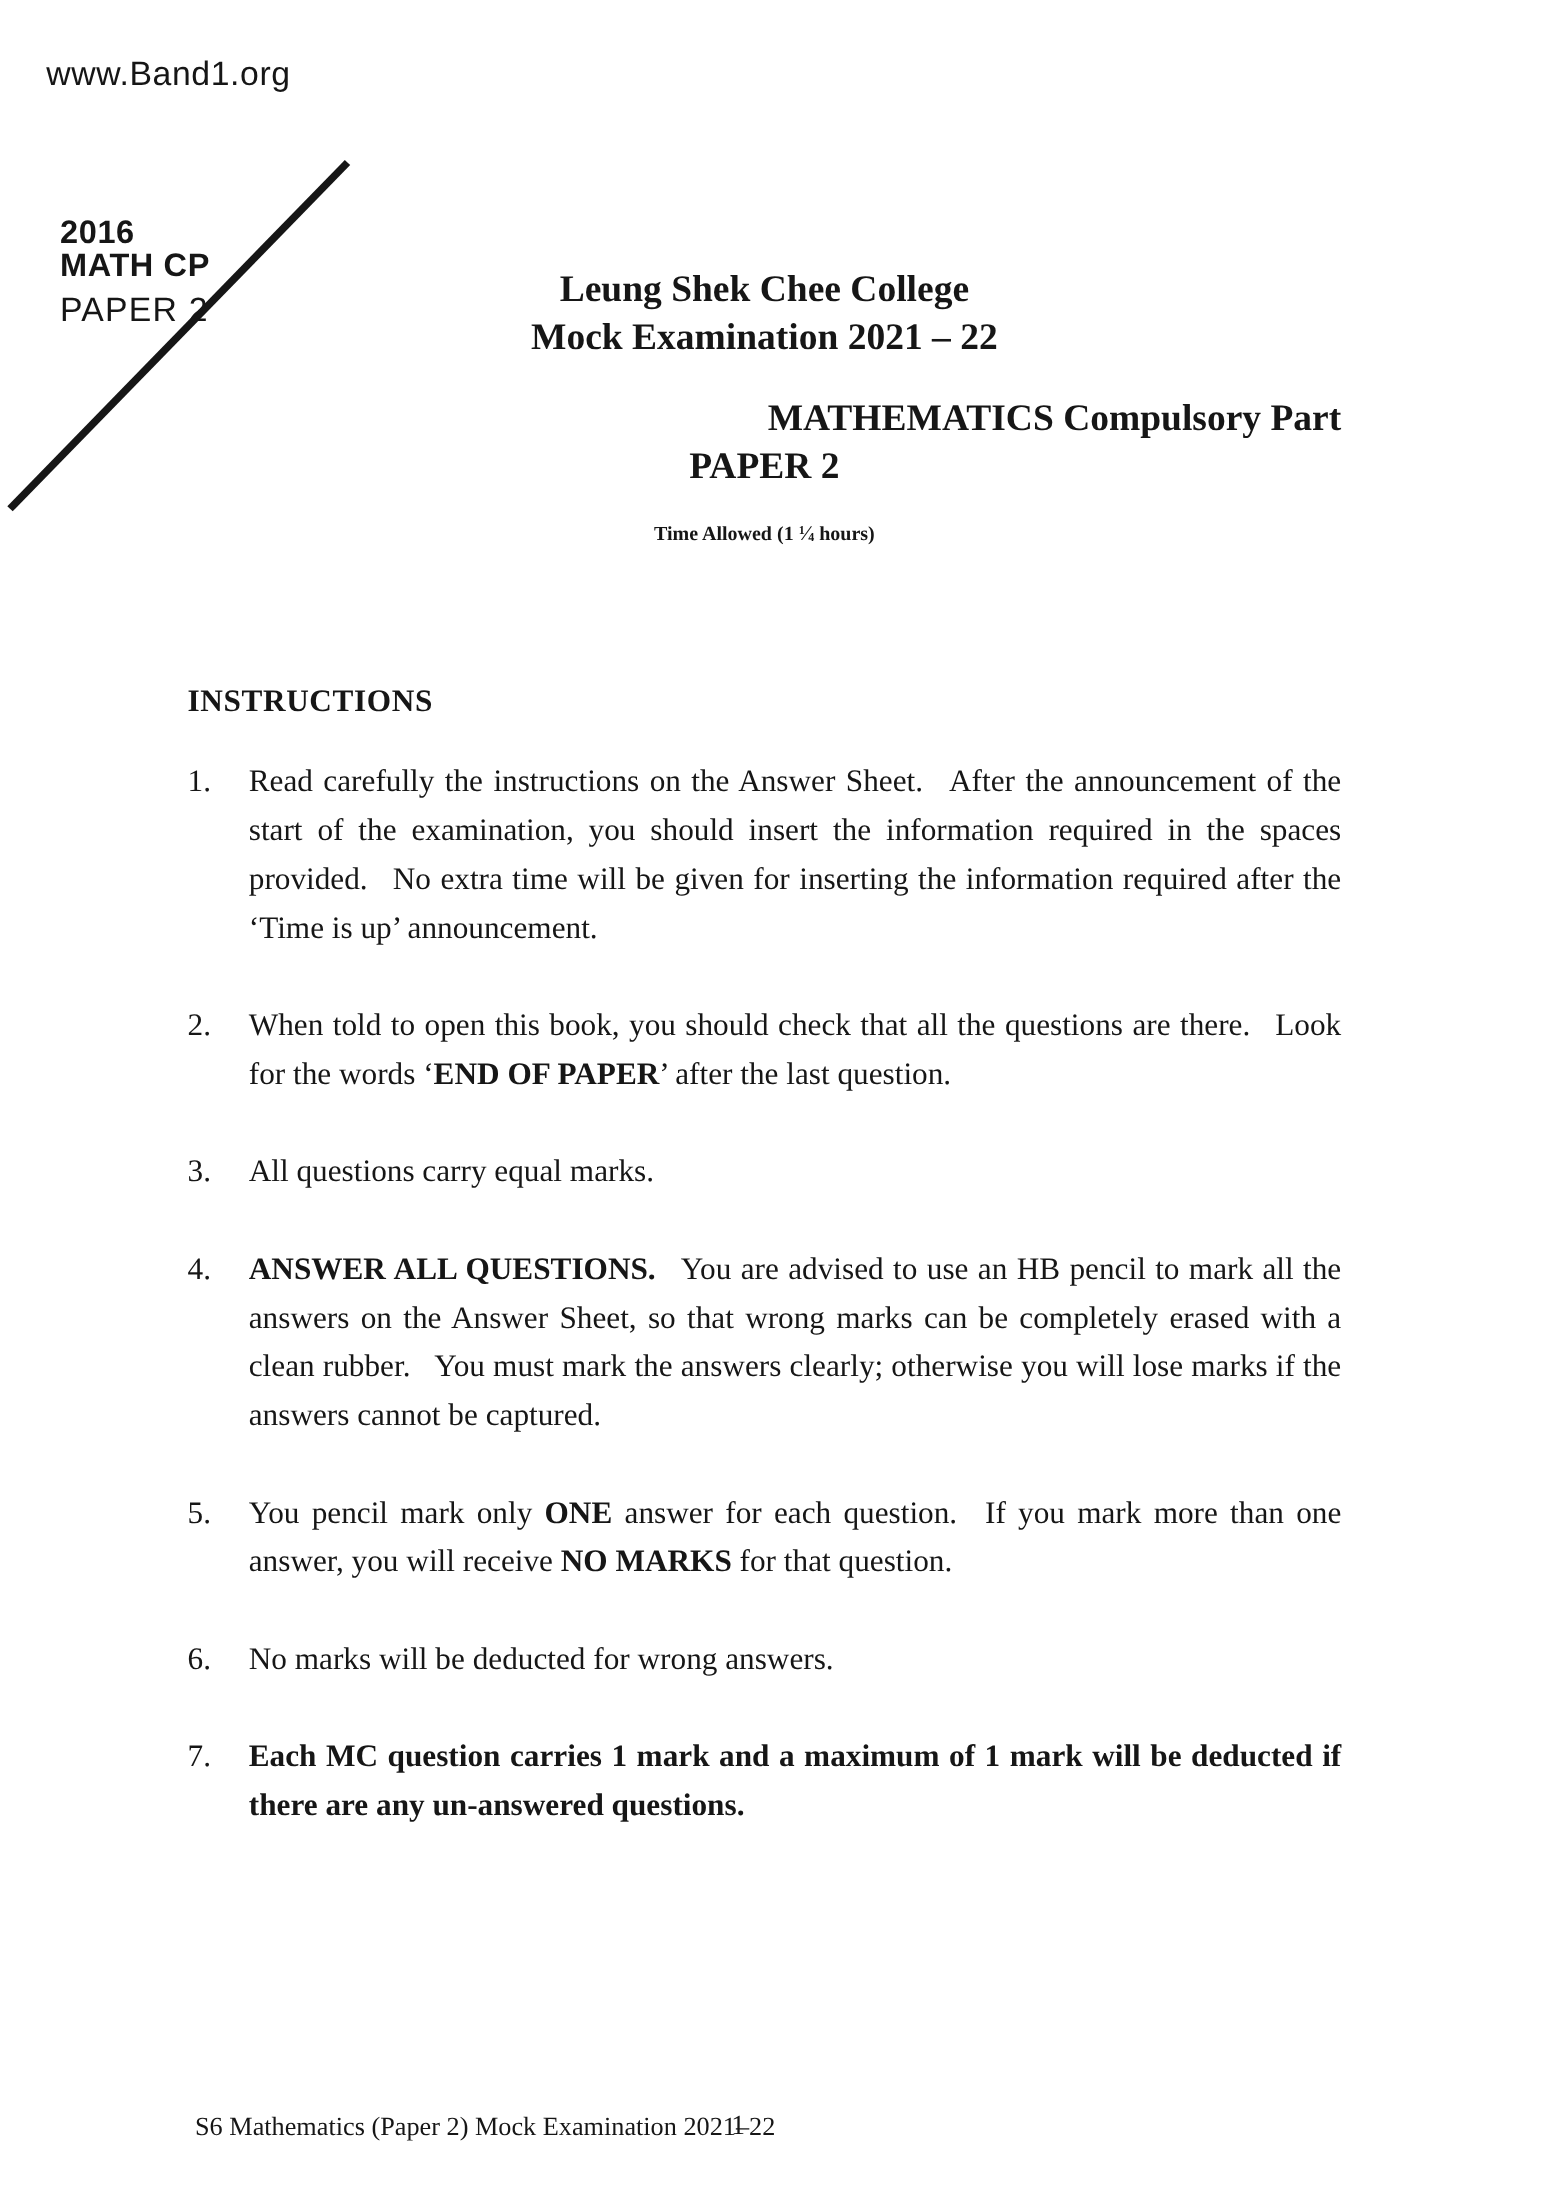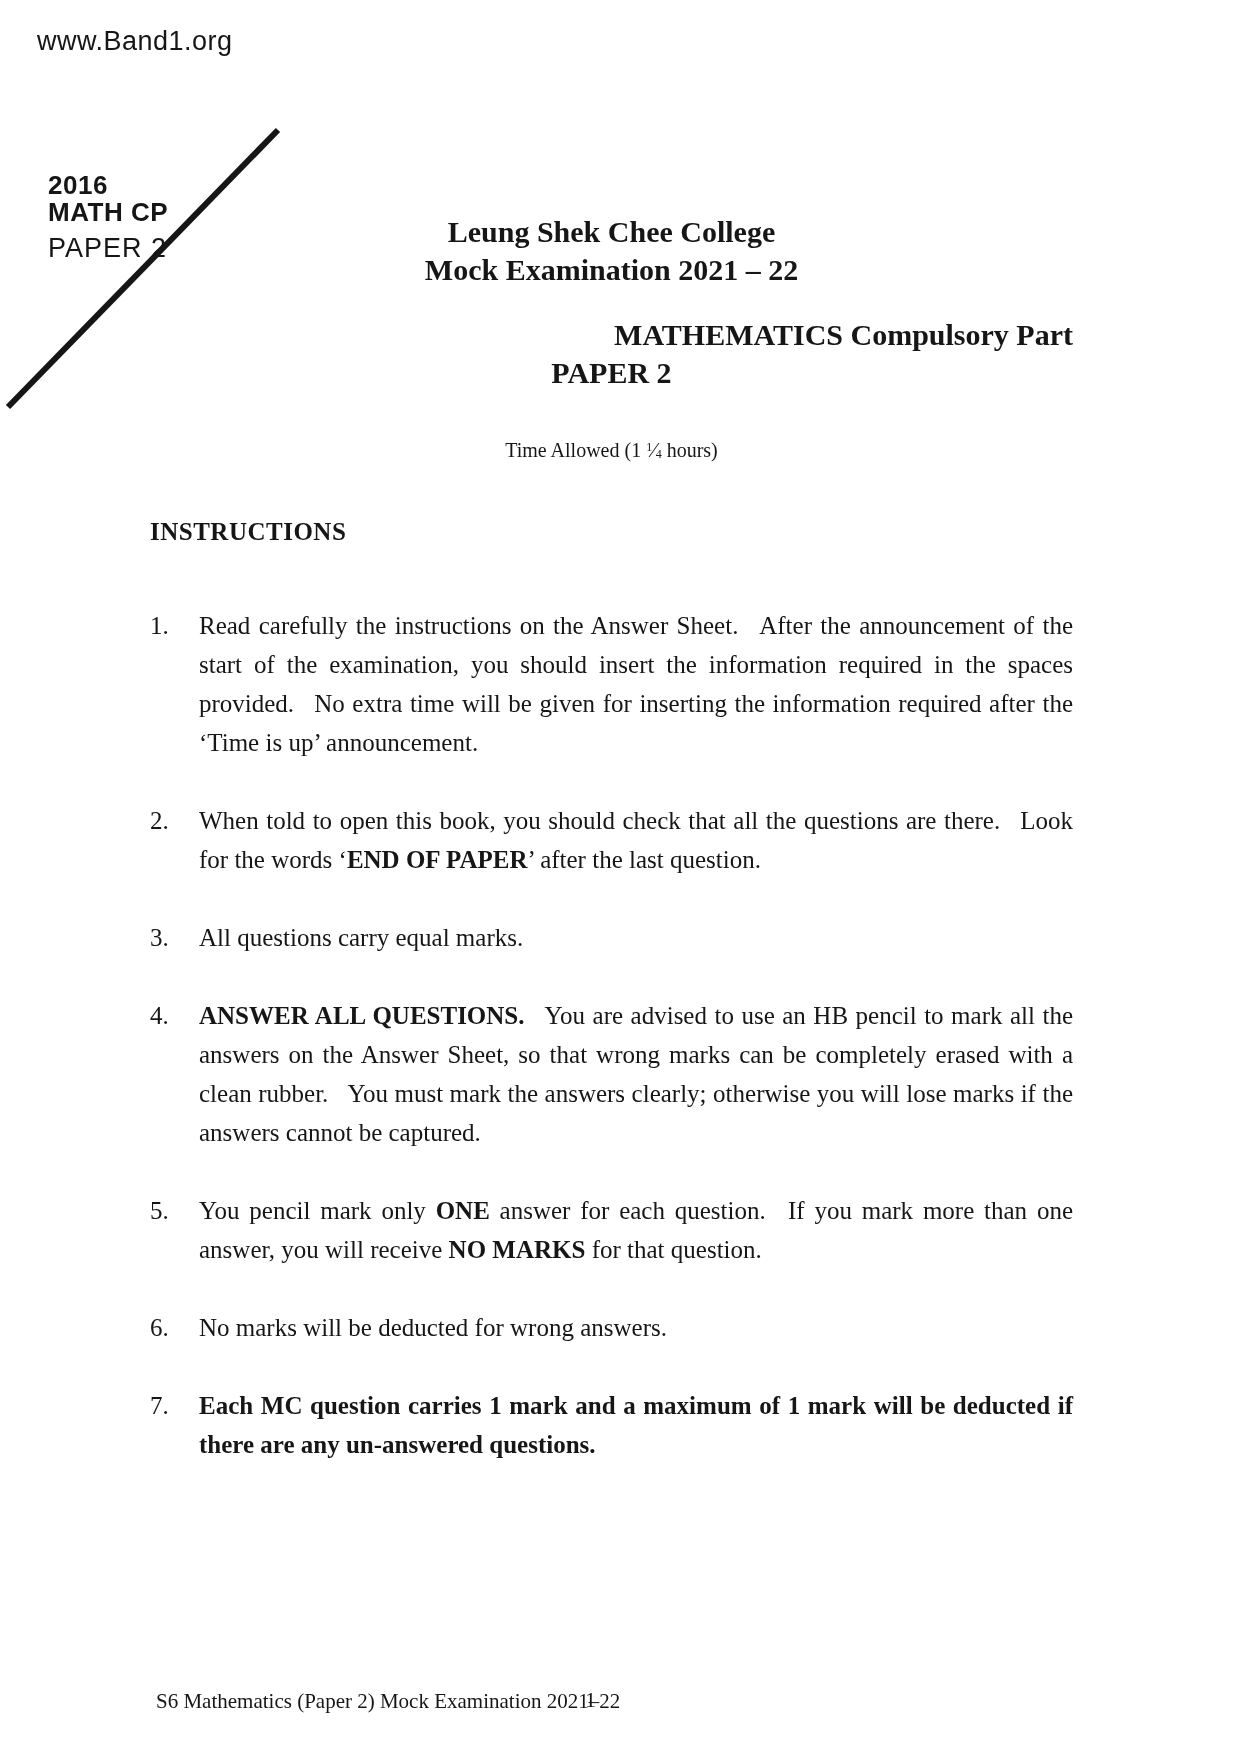--- a/index.html
+++ b/index.html
@@ -10,21 +10,21 @@
     background: #ffffff;
     color: #161616;
     font-family: "Liberation Serif", serif;
     overflow: hidden;
   }
 
   
   .site-url {
     position: absolute;
     left: 37px;
-    top: 26px;
+    top: 44px;
     font-family: "Liberation Sans", sans-serif;
     font-size: 27px;
     letter-spacing: 0.5px;
   }
 
   
   .corner-block {
     position: absolute;
     left: 48px;
     top: 172px;
@@ -57,35 +57,35 @@
     top: 213px;
     text-align: center;
   }
   .title-line {
     font-size: 30px;
     font-weight: bold;
     line-height: 38px;
   }
   .subject-line { margin-top: 27px; text-align: right; }
   .time-line {
-    margin-top: 39px;
-    font-size: 20px;
-    font-weight: normal;
+    margin-top: 16px;
+    font-size: 16px;
+    font-weight: bold;
     line-height: 38px;
   }
   .frac { white-space: nowrap; }
   .frac sup { font-size: 0.60em; vertical-align: 0.48em; line-height: 0; }
   .frac sub { font-size: 0.60em; vertical-align: -0.12em; line-height: 0; }
   .frac .frac-slash { font-size: 1.05em; }
 
   
   .instructions-heading {
     position: absolute;
     left: 150px;
-    top: 512px;
+    top: 542px;
     font-size: 25px;
     font-weight: bold;
     letter-spacing: 0.5px;
     line-height: 39px;
   }
   .instructions-list {
     position: absolute;
     left: 150px;
     width: 923px;
     top: 606px;

